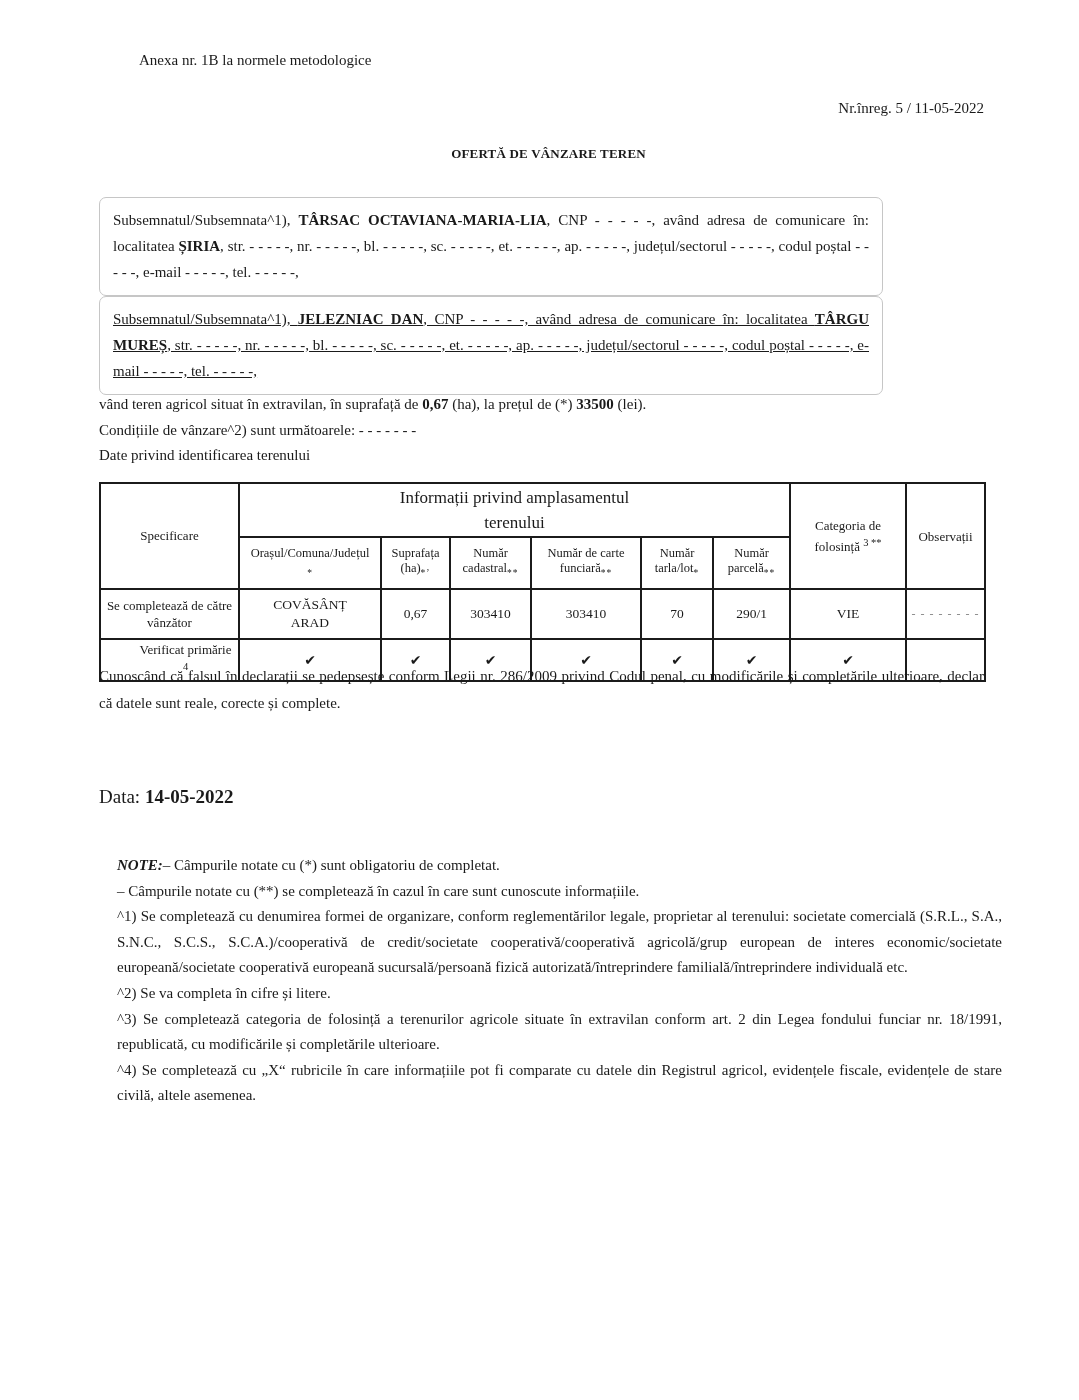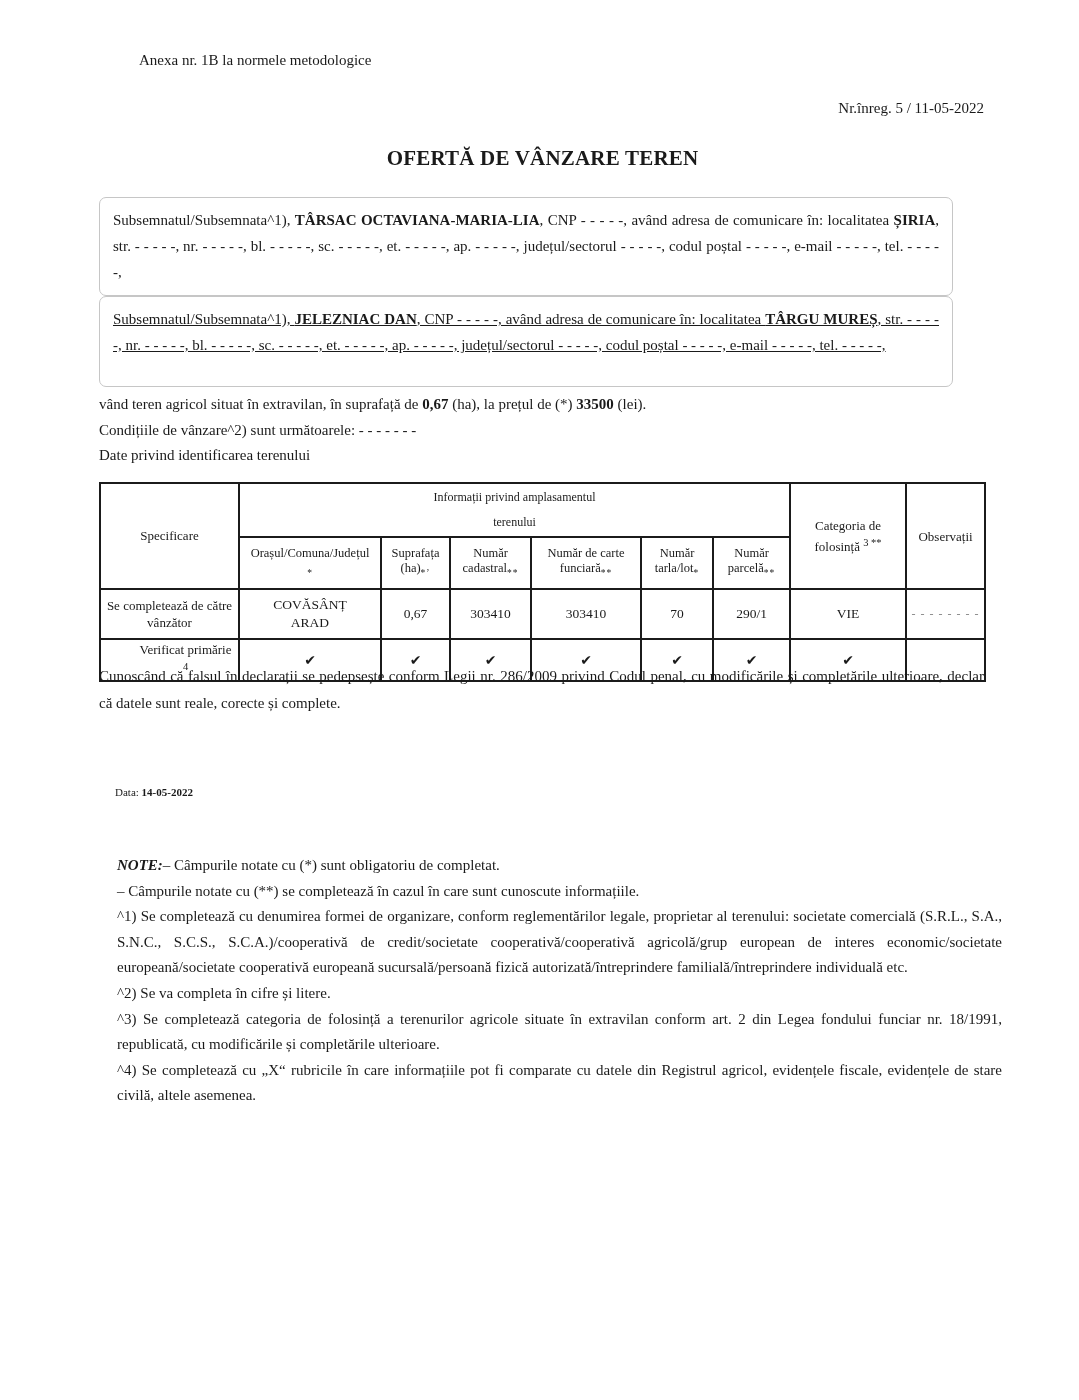--- a/index.html
+++ b/index.html
@@ -5,57 +5,57 @@
   html,body{margin:0;padding:0;}
   body{
     width:1079px;height:1400px;background:#ffffff;
     font-family:"Liberation Serif","DejaVu Serif",serif;
     color:#1a1a1a;
   }
   .page{position:relative;width:1079px;height:1400px;background:#fff;overflow:hidden;}
 
   .annex{position:absolute;left:99px;top:52px;font-size:15px;margin-left:40px;}
   .reg{position:absolute;left:99px;top:100px;width:885px;text-align:right;font-size:15px;}
-  .doc-title{position:absolute;left:100px;top:146px;width:885px;text-align:center;font-weight:bold;font-size:21px;letter-spacing:.2px;}
+  .doc-title{position:absolute;left:106px;top:146px;width:885px;text-align:center;font-weight:bold;font-size:13px;letter-spacing:.2px;}
 
   .party-box{
-    position:absolute;left:99px;width:854px;box-sizing:border-box;
+    position:absolute;left:99px;width:784px;box-sizing:border-box;
     border:1.5px solid #c6c6c6;border-radius:7px;
     padding:9px 13px 10px 13px;
     font-size:15px;line-height:26px;text-align:justify;background:#fff;
   }
   .box1{top:197px;min-height:91px;}
   .box2{top:296px;min-height:91px;text-decoration:underline;}
   .b{font-weight:bold;}
 
   .sale-block{position:absolute;left:99px;top:392px;width:885px;font-size:15px;line-height:25.5px;}
   .sale-block p{margin:0;}
 
   table.land{
     position:absolute;left:99px;top:482px;width:885px;
     border-collapse:collapse;table-layout:fixed;
   }
   table.land th, table.land td{
     border:2px solid #1b1b1b;padding:1px 4px;box-sizing:border-box;
     font-weight:normal;vertical-align:middle;text-align:center;
   }
   .th-spec{font-weight:bold;font-size:13px;margin-left:20px;}
-  .th-group{font-weight:bold;font-size:12px;line-height:25px;height:51px;padding-top:4px;}
+  .th-group{font-weight:bold;font-size:17px;line-height:25px;height:51px;padding-top:4px;}
   .th-sub{font-size:12.5px;line-height:15px;height:52px;}
   .th-side{font-weight:bold;font-size:13px;line-height:17px;}
   .mark{font-size:9.5px;vertical-align:sub;letter-spacing:1px;}
   .supmark{font-size:10.5px;vertical-align:super;}
   .row-label{font-size:13px;text-align:justify;line-height:17px;padding:3px 7px;}
   .cell-data{font-weight:bold;font-size:13.5px;line-height:18px;height:50px;}
   .cell-check{font-size:14px;font-weight:bold;height:34px;}
   .cell-dash{color:#8a8a8a;font-weight:bold;font-size:12px;letter-spacing:1px;}
   .row-verif td.row-label{font-size:13px;padding-left:36px;}
 
   .declaration{position:absolute;left:99px;top:663px;width:885px;font-size:15px;line-height:27px;text-align:justify;margin:0;}
-  .date-line{position:absolute;left:115px;top:786px;font-size:11px;text-align:right;}
+  .date-line{position:absolute;left:99px;top:786px;font-size:19px;text-align:right;}
   .notes{position:absolute;left:117px;top:853px;width:885px;font-size:15px;line-height:25.6px;}
   .notes p{margin:0;text-align:justify;}
   .note-title{font-weight:bold;font-style:italic;}
 </style>
 </head>
 <body>
 
 <div class="page">
 
   <div class="annex">Anexa nr. 1B la normele metodologice</div>

